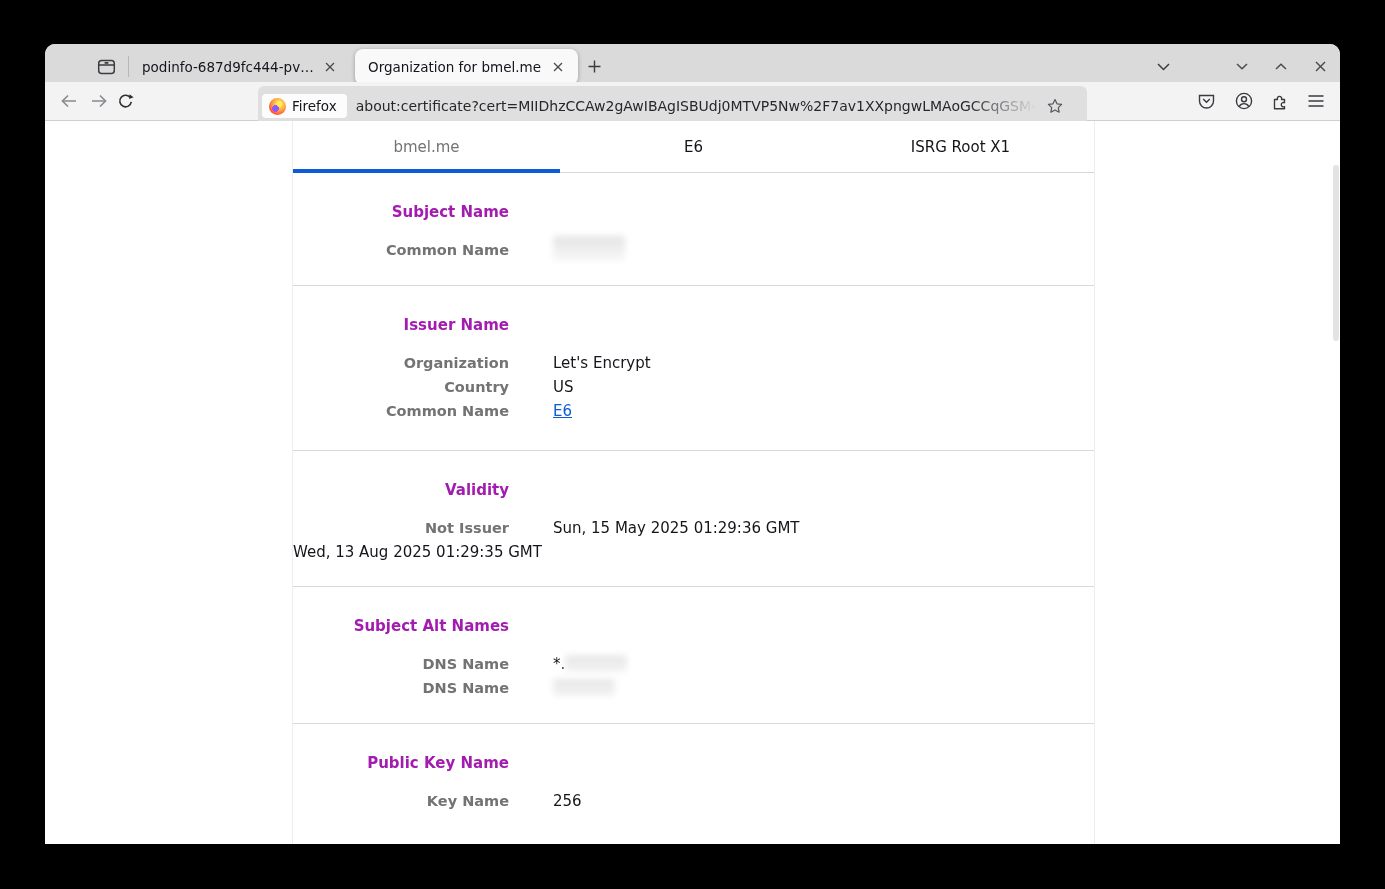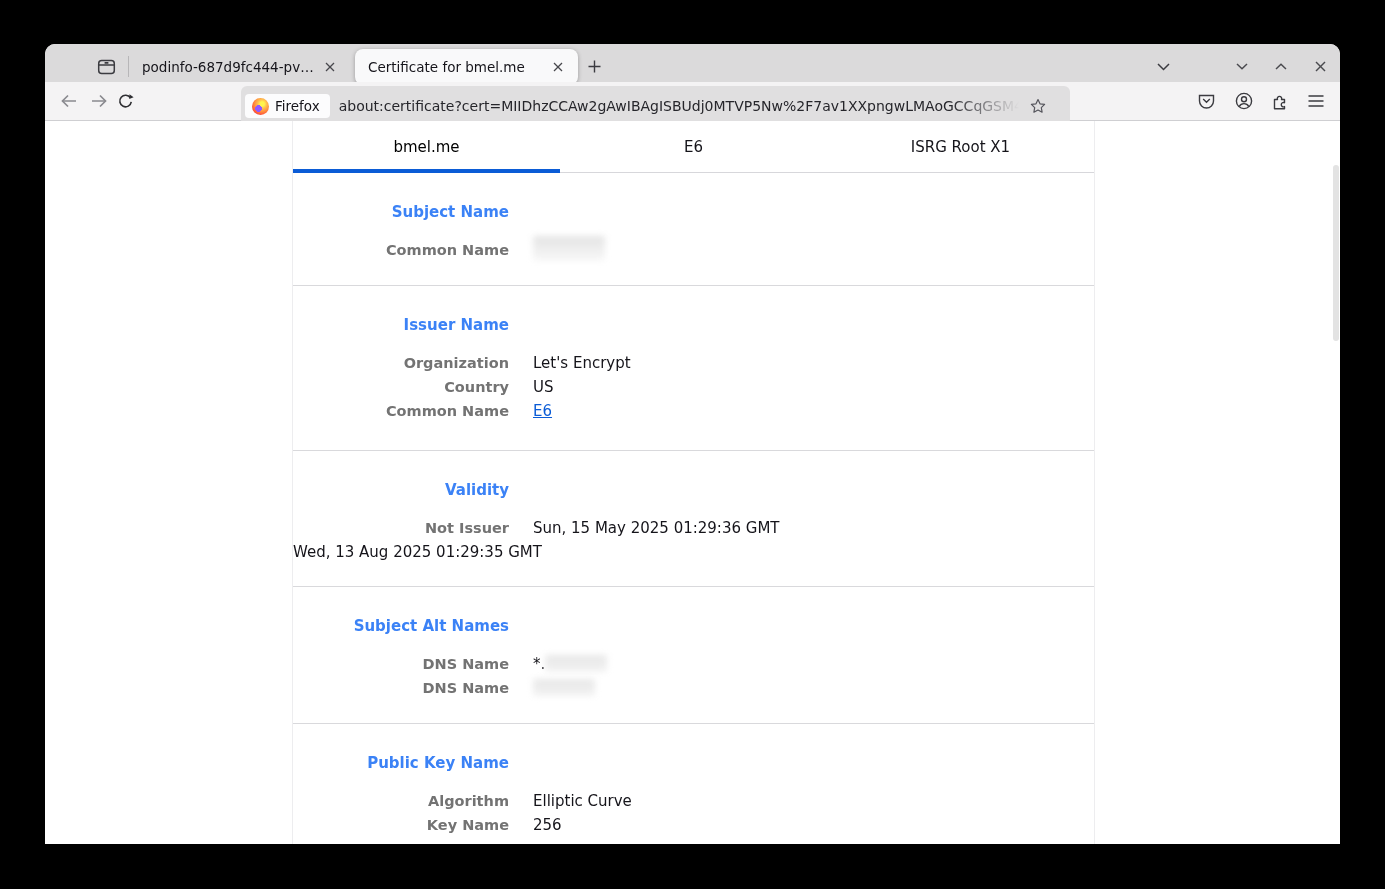--- a/index.html
+++ b/index.html
@@ -27,21 +27,21 @@
   .tab-close { width:24px; height:24px; display:flex; align-items:center; justify-content:center;
                border-radius:4px; flex:none; }
   .newtab-btn { position:absolute; left:532px; top:6px; width:34px; height:33px; }
   .tablist-btn { position:absolute; left:1102px; top:7px; width:32px; height:31px; }
   .winctl-btn { position:absolute; top:7px; width:30px; height:31px; }
   .winctl-min { left:1182px; } .winctl-max { left:1221px; } .winctl-close { left:1260px; }
   
   .navbar { position:relative; height:39px; background:#f4f3f4; border-bottom:1px solid #cfcfd2; flex:none; }
   .nav-btn { position:absolute; top:4px; width:30px; height:30px; display:flex; align-items:center; justify-content:center; border-radius:4px; }
   .back-btn { left:9px; } .fwd-btn { left:39px; } .reload-btn { left:65px; }
-  .urlbar { position:absolute; left:196px; top:4px; width:829px; height:40px; background:#e0dfe0;
+  .urlbar { position:absolute; left:213px; top:4px; width:829px; height:40px; background:#e0dfe0;
             border-radius:6px; display:flex; align-items:center; padding:0 20px 0 4px; }
   .site-chip { height:24px; background:#fcfcfd; border-radius:4px; display:flex; align-items:center;
                gap:6px; padding:0 10px 0 7px; font-size:13.5px; color:#15141a; flex:none; }
   .fxlogo { width:17px; height:17px; border-radius:50%; flex:none;
     background:
       radial-gradient(circle at 38% 62%, #9059ff 0 22%, transparent 23%),
       radial-gradient(circle at 60% 35%, #fff44f 0 14%, #ffbd4f 30%, #ff9640 48%, #ff5e3a 68%, #e22850 88%, #b5007f 100%);
   }
   .url-text { margin-left:9px; flex:1; font-size:14px; color:#26262b; white-space:nowrap; overflow:hidden;
     -webkit-mask-image:linear-gradient(to right,#000 89%,transparent 99%);
@@ -49,28 +49,28 @@
   .star-btn { width:24px; height:24px; display:flex; align-items:center; justify-content:center; flex:none; }
   .tool-btn { position:absolute; top:4px; width:30px; height:30px; display:flex; align-items:center; justify-content:center; border-radius:4px; }
   .pocket-btn { left:1146px; } .account-btn { left:1184px; } .ext-btn { left:1220px; } .menu-btn { left:1256px; }
   
   .content { position:relative; flex:1; background:#fff; overflow:hidden; }
   .cert { position:absolute; left:247px; top:0; width:803px; height:100%;
           border-left:1px solid #ededef; border-right:1px solid #ededef; }
   .cert-tabs { display:flex; height:52px; border-bottom:1px solid #d7d7db; }
   .cert-tab { flex:1; position:relative; display:flex; align-items:center; justify-content:center;
               font-size:15px; color:#15141a; }
-  .cert-tab.active { color:#000000; }
+  .cert-tab.active { color:#737373; }
   .cert-tab.active::after { content:""; position:absolute; left:0; right:0; bottom:-1px; height:4px; background:#0b5cd6; }
   .section { padding-top:28px; border-bottom:1px solid #d9d9dc; overflow:hidden; }
   .sec-1 { height:113px; } .sec-2 { height:165px; } .sec-3 { height:136px; }
   .sec-4 { height:137px; } .sec-5 { height:113px; border-bottom:none; }
-  .section-heading { width:216px; text-align:right; font-weight:700; font-size:15px; color:#3b82f6; line-height:22px; }
+  .section-heading { width:216px; text-align:right; font-weight:700; font-size:15px; color:#a21caf; line-height:22px; }
   .rows { margin-top:15px; }
-  .row { display:grid; grid-template-columns:216px 1fr; column-gap:24px; line-height:24px; font-size:15px; }
+  .row { display:grid; grid-template-columns:216px 1fr; column-gap:44px; line-height:24px; font-size:15px; }
   .row-label { text-align:right; color:#737373; font-weight:600; font-size:14.5px; }
   .row-value { color:#15141a; white-space:nowrap; }
   .value-link { color:#0b5cd6; text-decoration:underline; }
   .redacted { display:inline-block; vertical-align:middle; border-radius:2px; filter:blur(3px); }
   .redacted-cn { width:72px; height:25px; margin-top:-4px; background:linear-gradient(180deg,#e3e3e3 0%,#efefef 55%,#f8f8f8 100%); }
   .redacted-dns { width:62px; height:17px; margin-top:-3px; background:linear-gradient(180deg,#e7e7e7,#f3f3f3); }
   .scroll-thumb { position:absolute; right:1px; top:44px; width:6px; height:176px; background:#e3e3e3; border-radius:3px; }
   svg { display:block; }
 </style>
 </head>
@@ -94,21 +94,21 @@
       <span class="tab-title">podinfo-687d9fc444-pvnjx</span>
       <span class="tab-close">
         <svg width="10" height="10" viewBox="0 0 10 10" stroke="#48484d" stroke-width="1.3">
           <line x1="1" y1="1" x2="9" y2="9"></line>
             <line x1="9" y1="1" x2="1" y2="9"></line>
         </svg>
       </span>
     </div>
 
     <div class="tab tab-active">
-      <span class="tab-title">Certificate for bmel.me</span>
+      <span class="tab-title">Organization for bmel.me</span>
       <span class="tab-close">
         <svg width="10" height="10" viewBox="0 0 10 10" stroke="#48484d" stroke-width="1.3">
           <line x1="1" y1="1" x2="9" y2="9"></line>
             <line x1="9" y1="1" x2="1" y2="9"></line>
         </svg>
       </span>
     </div>
 
     <div class="icon-btn newtab-btn">
       <span>
@@ -288,24 +288,20 @@
             <div class="row-label">DNS Name</div>
             <div class="row-value"><span class="redacted redacted-dns"></span></div>
           </div>
         </div>
       </div>
 
       <div class="section sec-5">
         <div class="section-heading">Public Key Name</div>
         <div class="rows">
           <div class="row">
-            <div class="row-label">Algorithm</div>
-            <div class="row-value">Elliptic Curve</div>
-          </div>
-          <div class="row">
             <div class="row-label">Key Name</div>
             <div class="row-value">256</div>
           </div>
         </div>
       </div>
 
     </div>
     <div class="scroll-thumb"></div>
   </div>
 </div>

